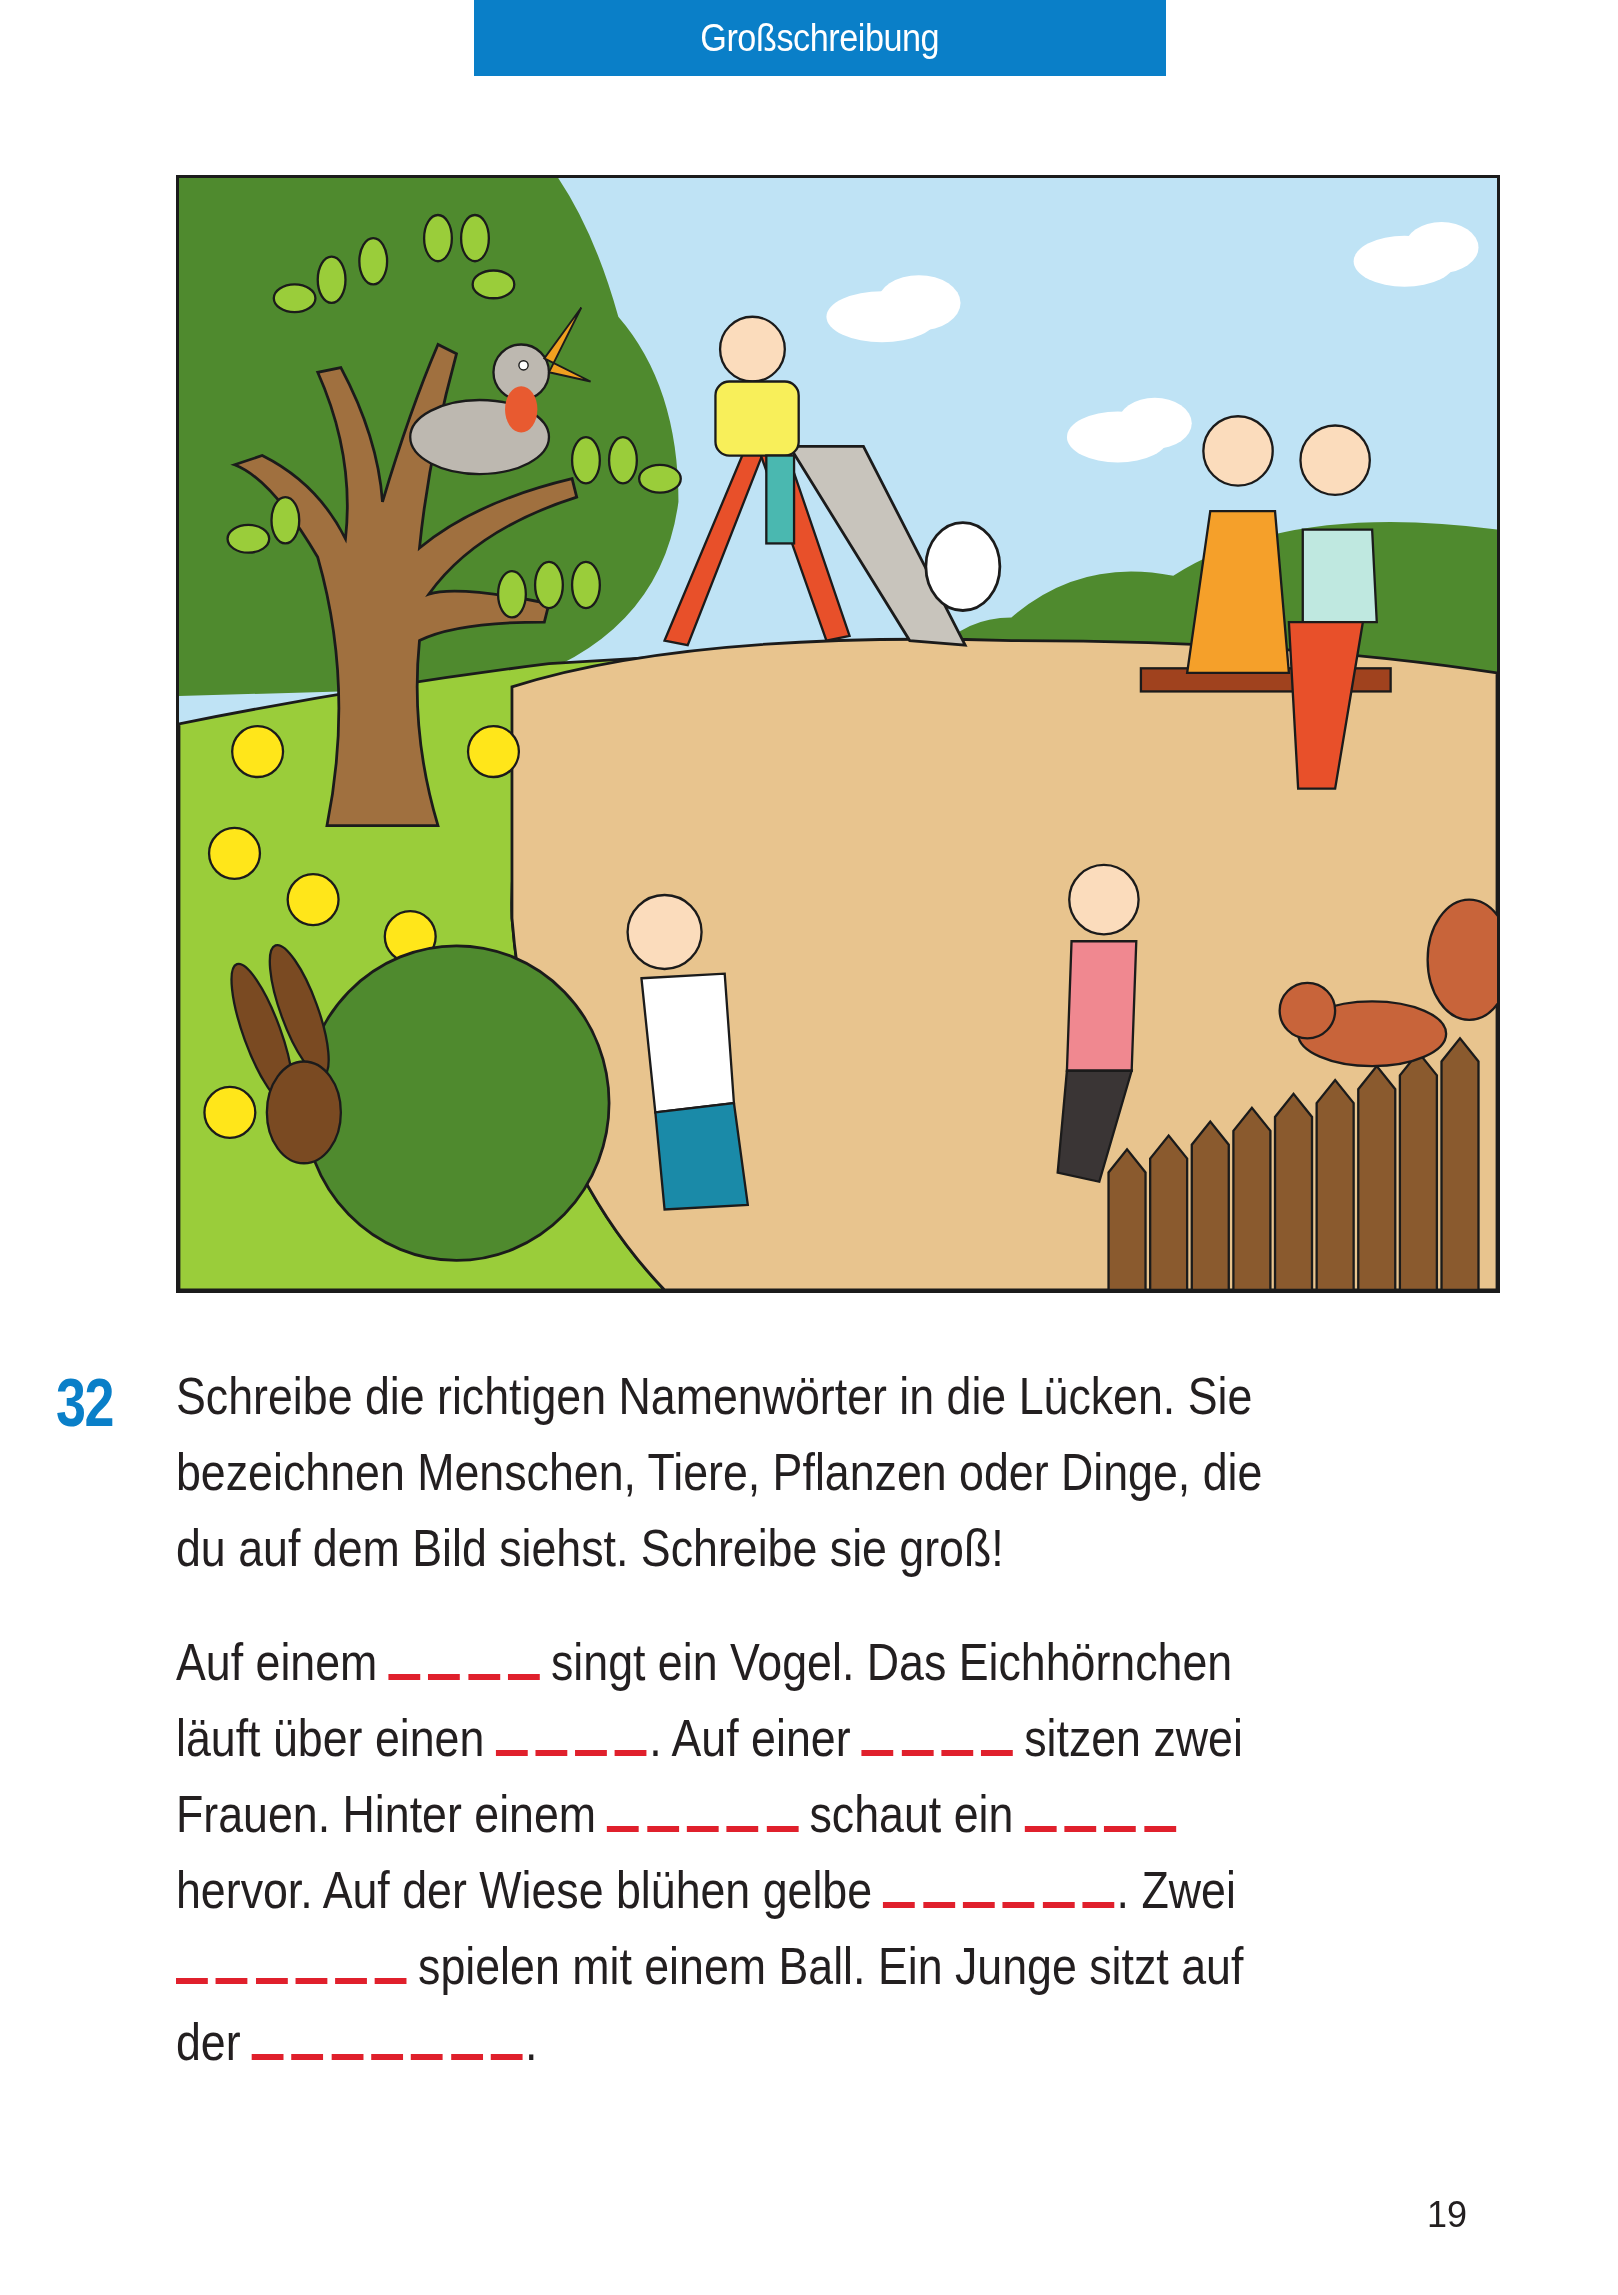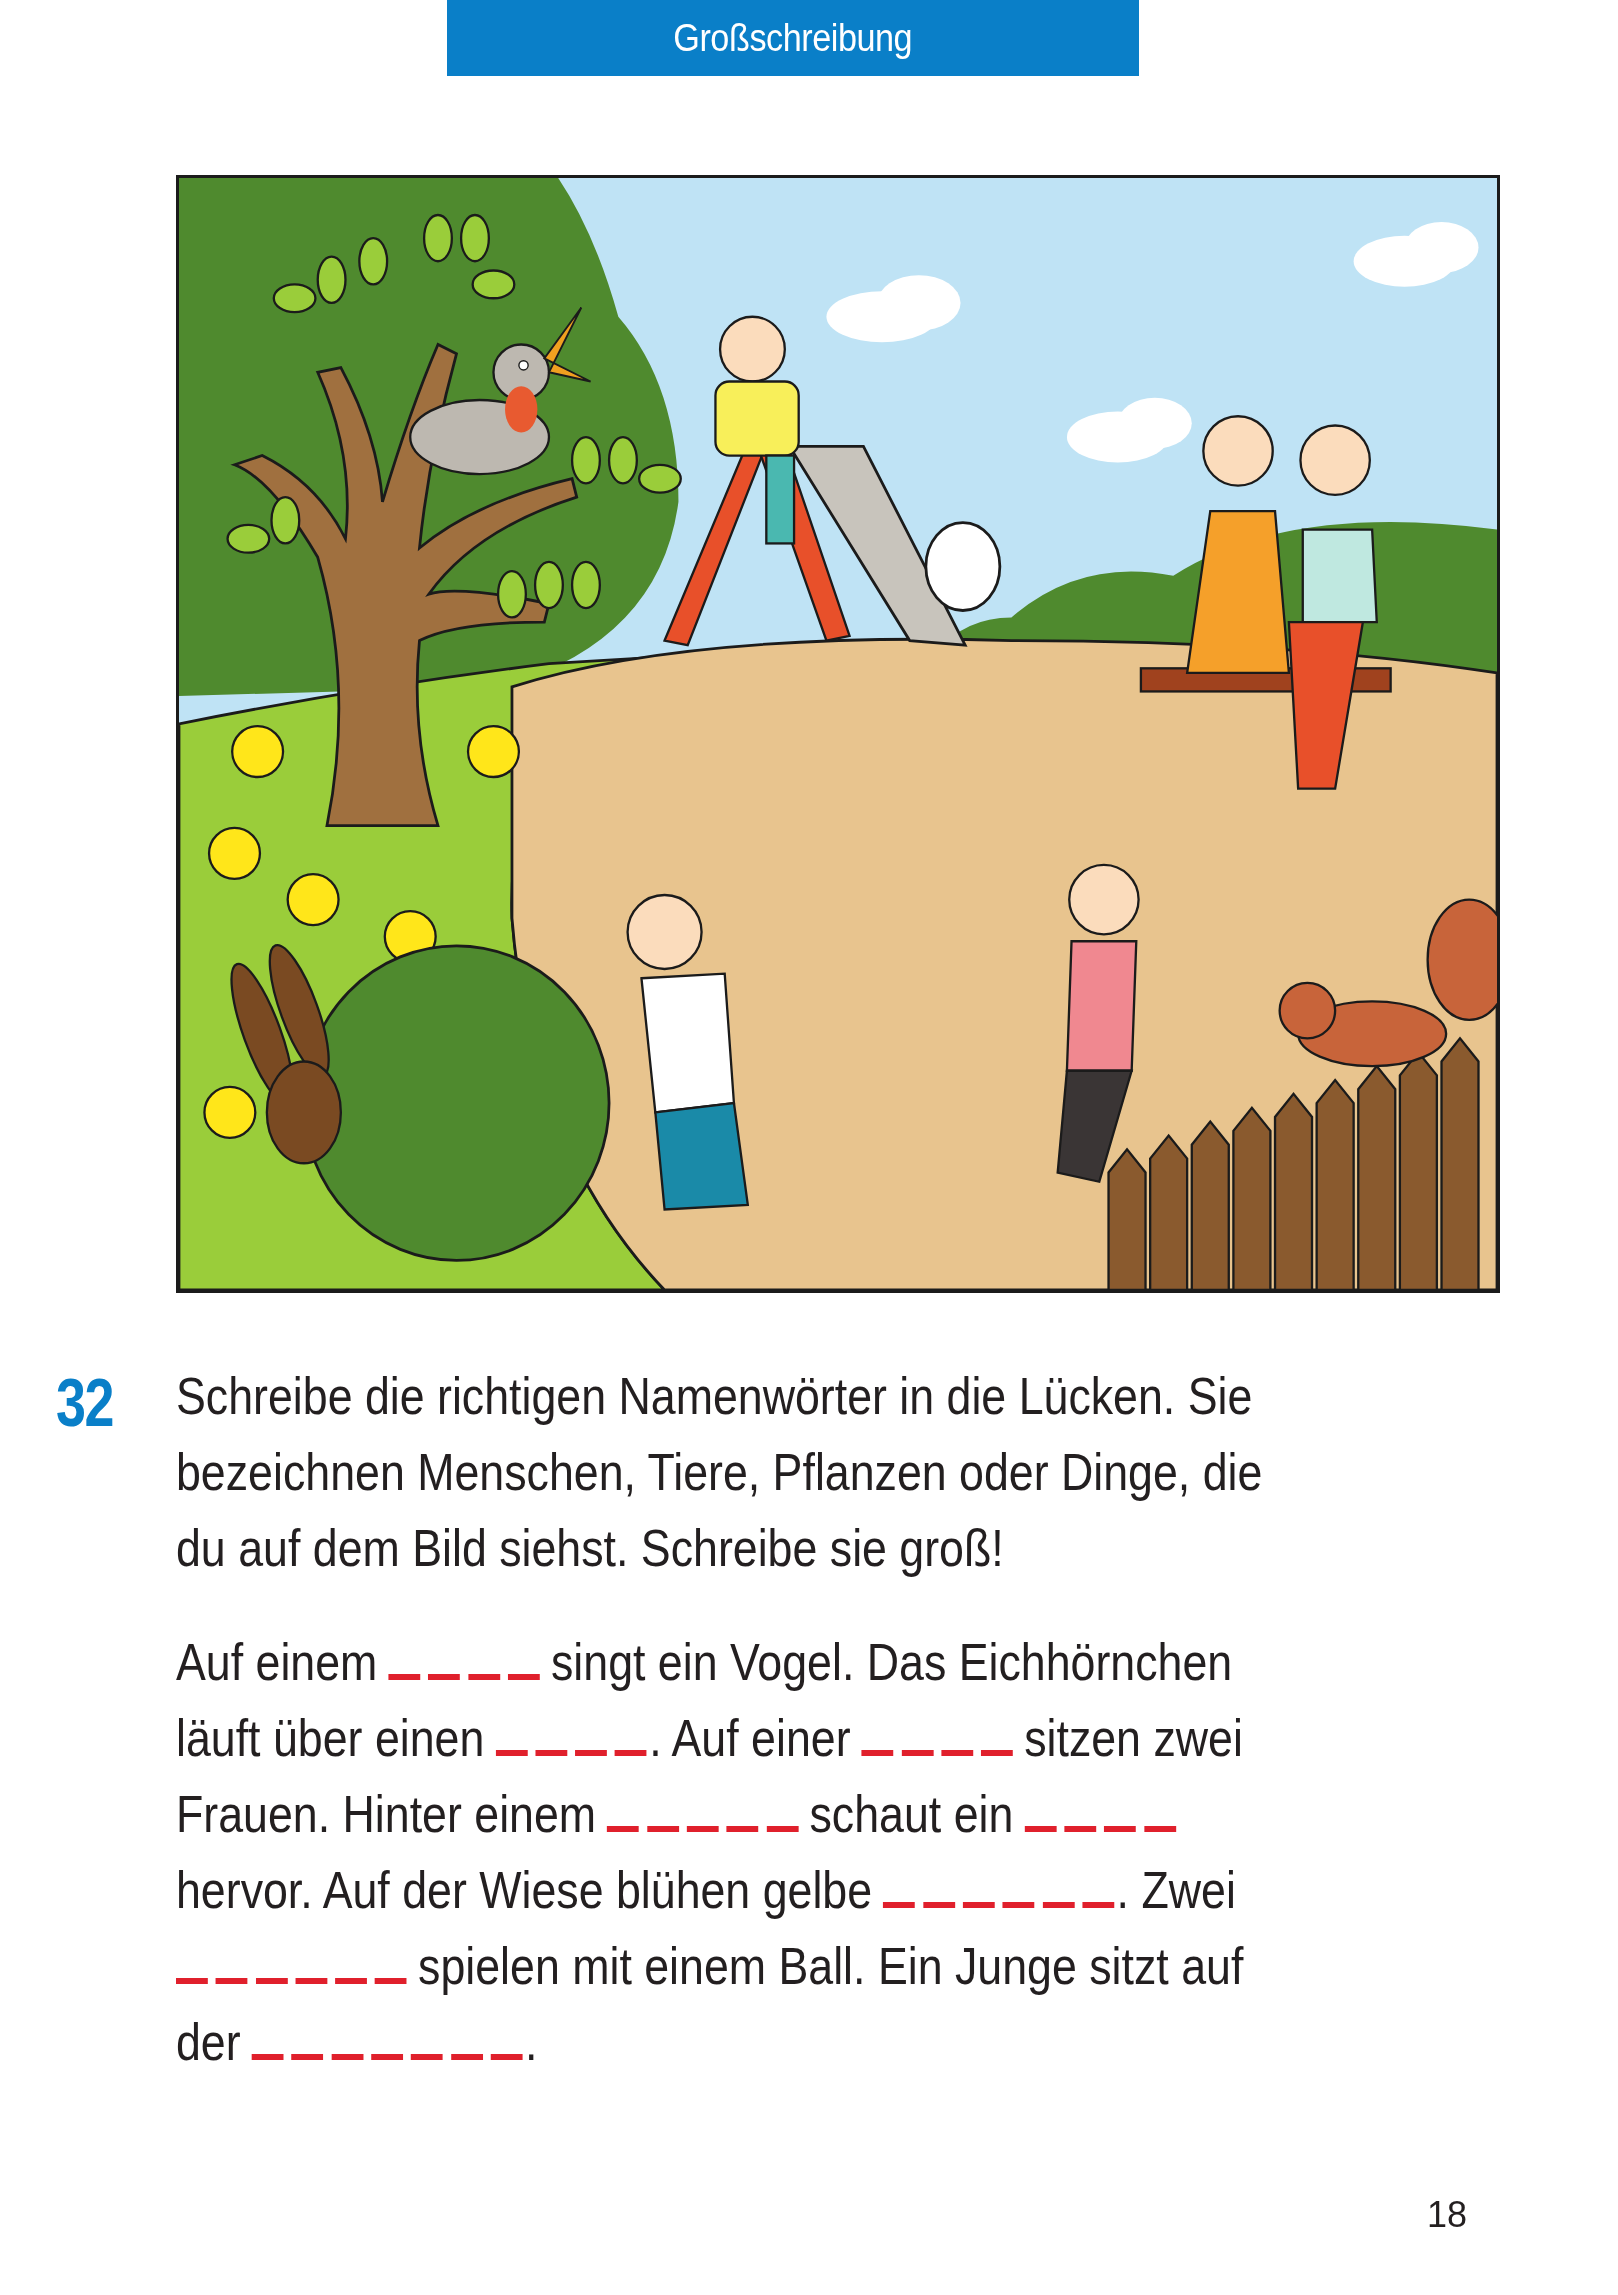--- a/index.html
+++ b/index.html
@@ -1,18 +1,18 @@
 <!DOCTYPE html>
 <html style="font-size:7.4px"><head>
 <meta charset="utf-8">
 <style>
   html, body { margin:0; padding:0; background:#ffffff; }
   body { width:1618px; height:2295px; position:relative; overflow:hidden;
          font-family:"Liberation Sans", sans-serif; color:#231f20; }
-  .header-bar { position:absolute; left:447px; top:0; width:692px; height:76px;
+  .header-bar { position:absolute; left:474px; top:0; width:692px; height:76px;
                 background:#0a7fc8; display:flex; align-items:center; justify-content:center; }
   .header-bar span { color:#fff; font-size:38px; letter-spacing:-0.5px; transform:scaleX(0.9); display:inline-block; }
   .illustration { position:absolute; left:176px; top:175px; width:1324px; height:1118px;
                   border:3.2px solid #1b1b1b; box-sizing:border-box; overflow:hidden; background:#bfe3f5; }
   .illustration svg { width:100%; height:100%; display:block; }
   .task { position:absolute; left:56px; top:1358px; width:1504px; }
   .task-number { position:absolute; left:0; top:4.6px; color:#0a7fc8; font-weight:bold; font-size:69px;
                  transform:scaleX(0.78); transform-origin:left top; letter-spacing:-1.9px; }
   .instruction { position:absolute; left:120px; top:0; font-size:52px; line-height:76px;
                  transform:scaleX(0.86); transform-origin:left top; white-space:nowrap; }
@@ -175,14 +175,14 @@
     <span>hervor. Auf der Wiese blühen gelbe</span><span class="blank" style="margin-right:2.8px"><i></i><i></i><i></i><i></i><i></i><i></i></span><span>. Zwei</span>
   </span>
   <span class="line">
     <span class="blank" style="margin-left:0"><i></i><i></i><i></i><i></i><i></i><i></i></span><span>spielen mit einem Ball. Ein Junge sitzt auf</span>
   </span>
   <span class="line">
     <span>der</span><span class="blank" style="margin-right:2.8px"><i></i><i></i><i></i><i></i><i></i><i></i><i></i></span><span>.</span>
   </span>
 </div>
 
-<div class="page-number">18</div>
+<div class="page-number">19</div>
 
 
 </body></html>

